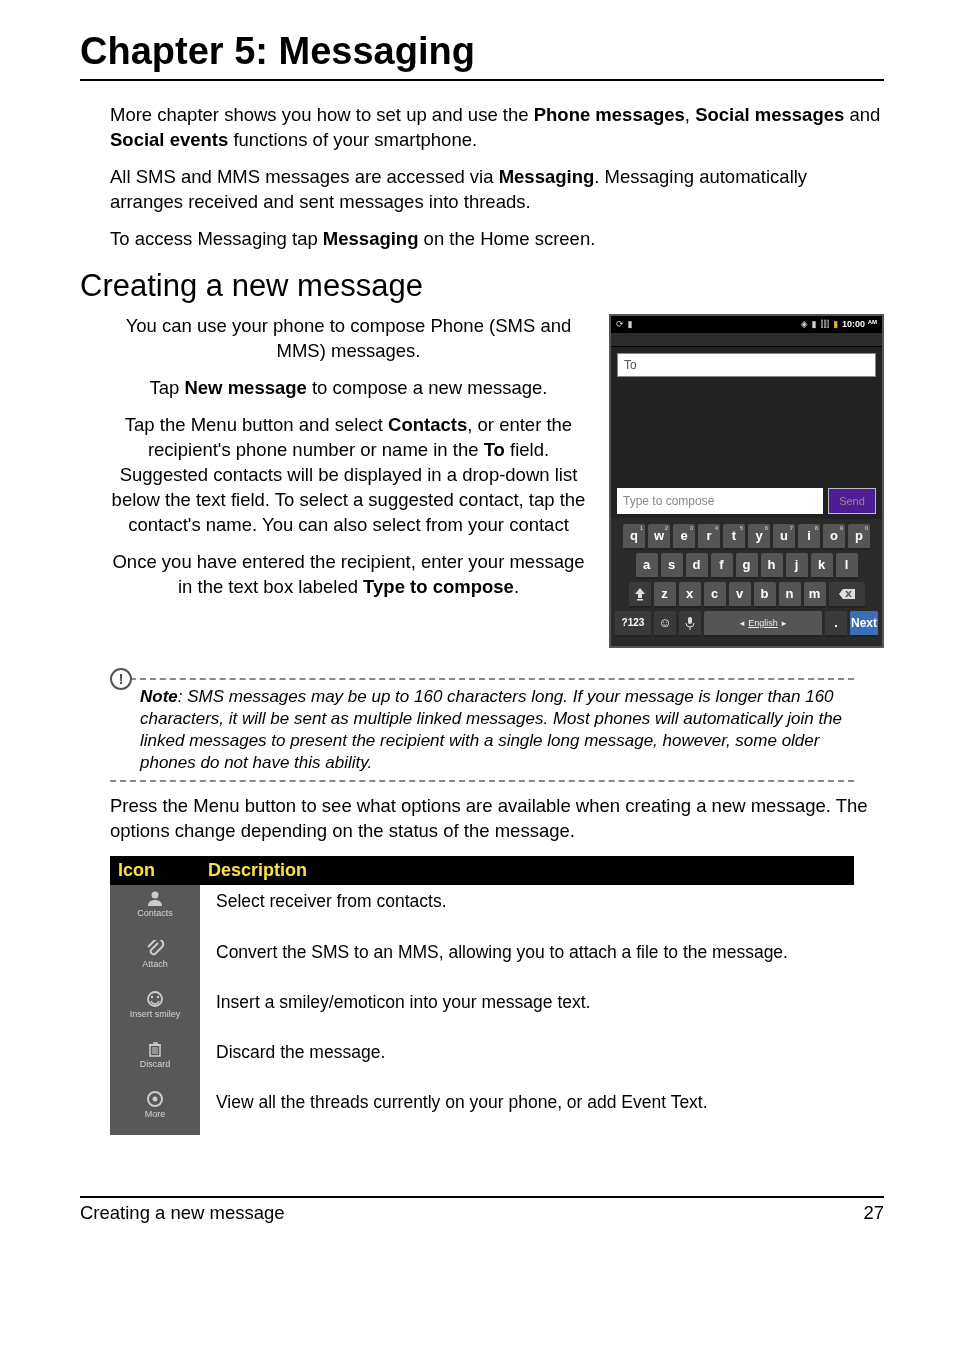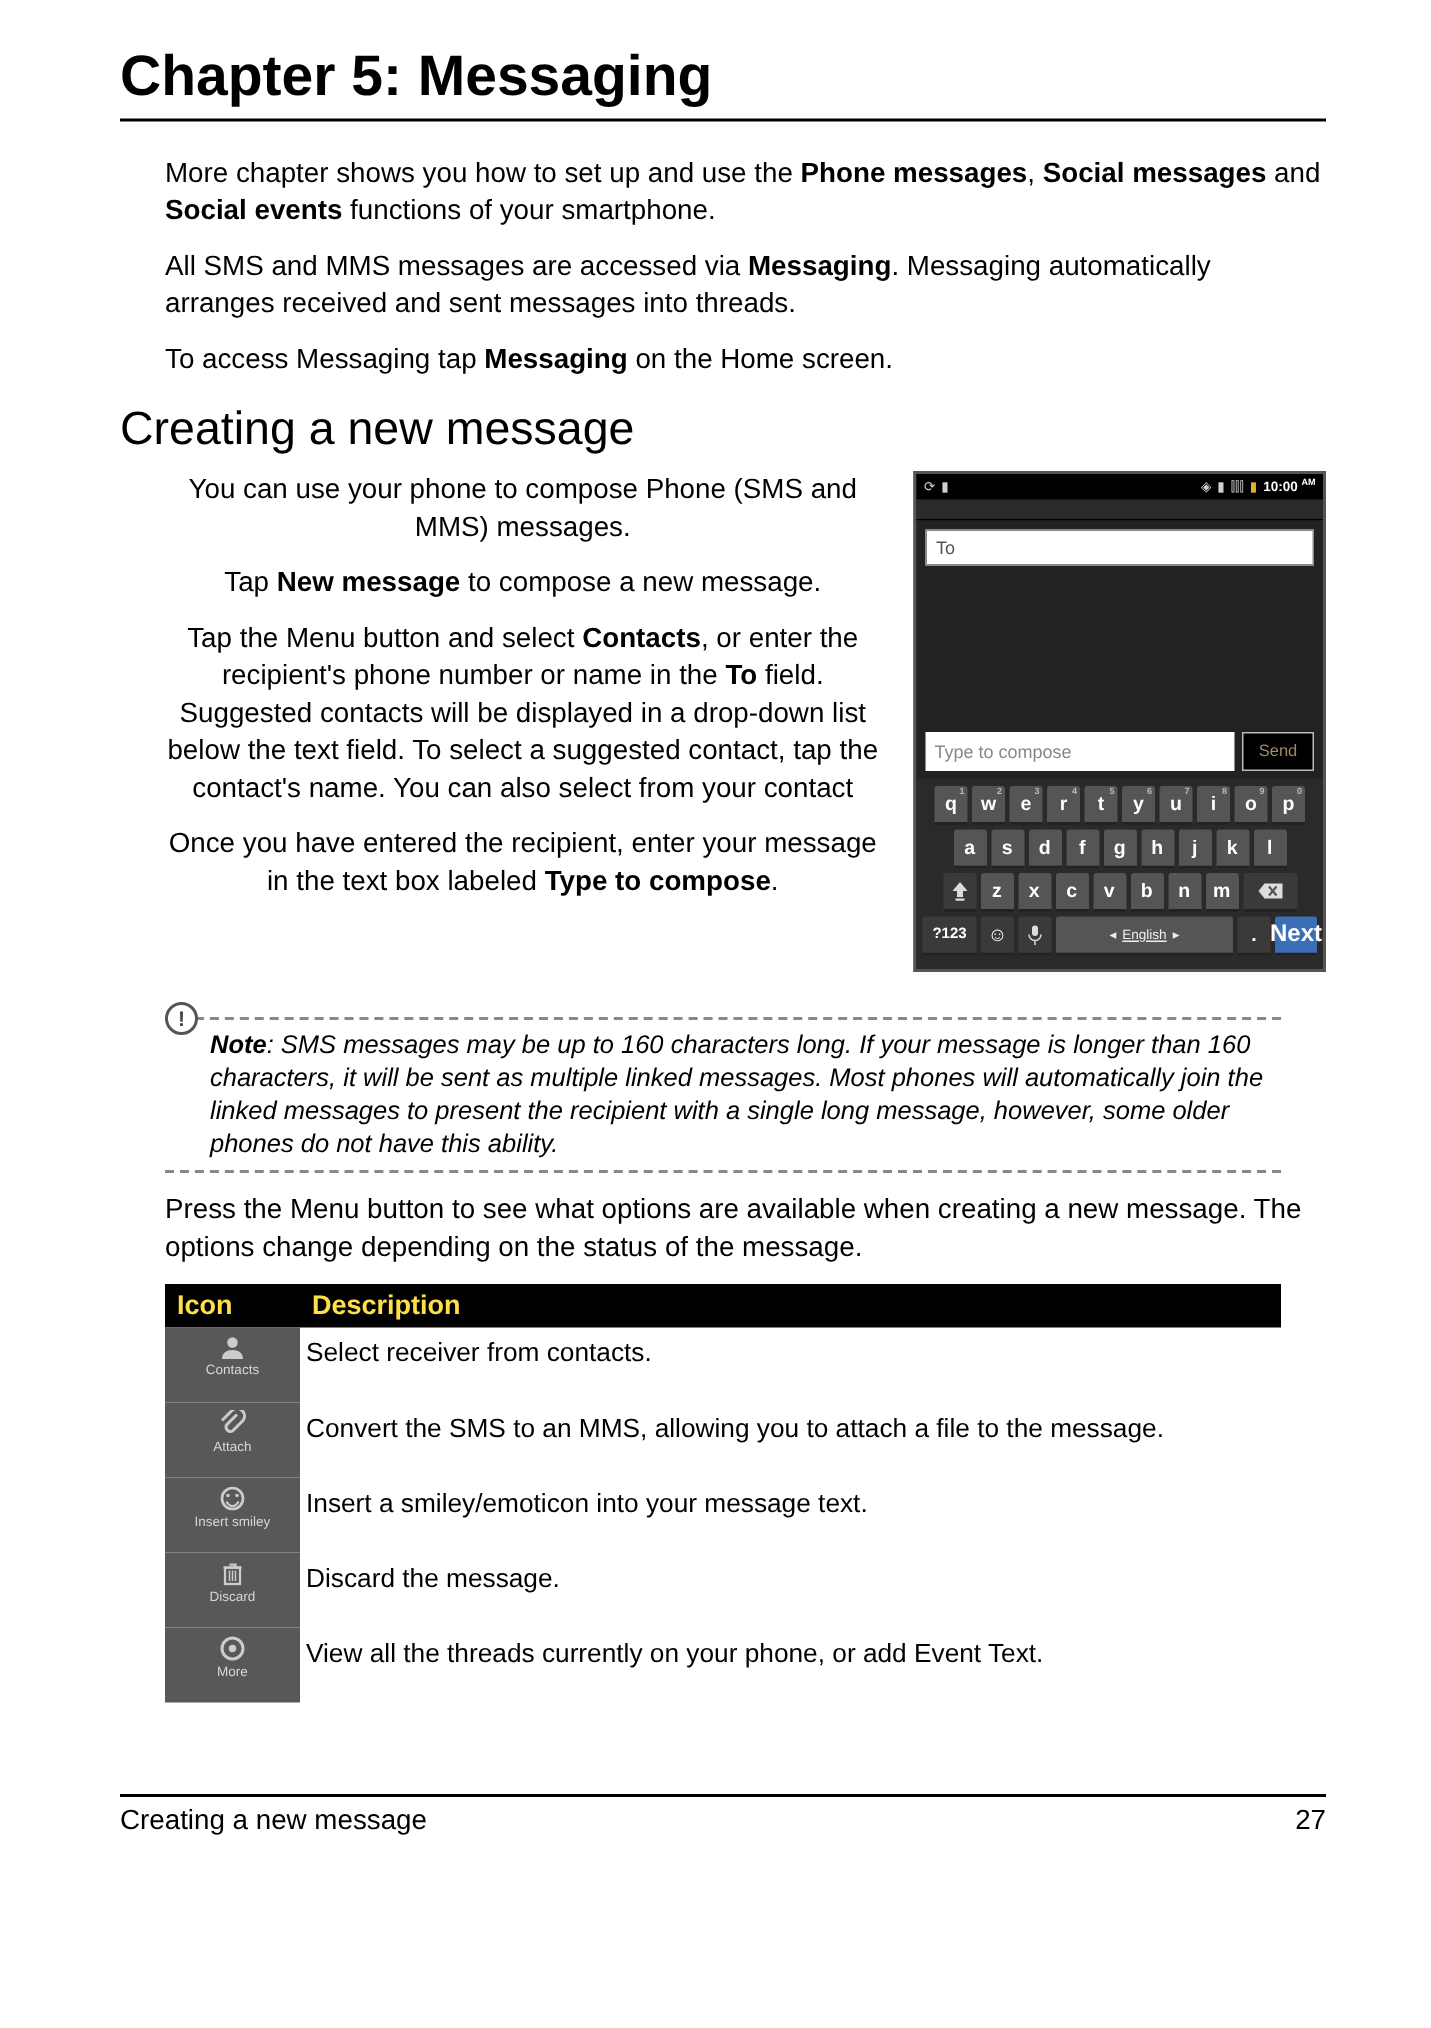--- a/index.html
+++ b/index.html
@@ -65,34 +65,34 @@
     font-size:12px;
     padding:4px 6px;
     border:1px solid #888;
   }
   .phone .blank { height: 100px; background:#222; }
   .compose-row { display:flex; background:#222; padding:5px 6px; gap:5px;}
   .compose-input {
     flex:1; background:#fff; padding:6px 6px; font-size:12px; color:#888;
   }
   .send-btn {
-    width:48px; background:#000000; color:#9a8a6a; font-size:11px;
+    width:48px; background:#4c1d95; color:#9a8a6a; font-size:11px;
     display:flex; align-items:center; justify-content:center;
     border:1px solid #bbb;
   }
   .kbd { background:#2a2a2a; padding:5px 4px 6px 4px;}
   .kbd-row { display:flex; gap:3px; justify-content:center; margin-bottom:3px;}
   .key {
     background:#555; color:#fff; font-size:13px; font-weight:600;
     width:22px; height:26px; display:flex; align-items:center; justify-content:center;
     border-radius:2px; border-bottom:2px solid #222; position:relative;
   }
   .key .sup { position:absolute; top:1px; right:2px; font-size:6px; color:#bbb;}
   .key.wide { width:36px; font-size:10px;}
-  .key.wider { width:28px; font-size:16px;text-align:right;}
+  .key.wider { width:28px; font-size:12px;text-align:right;}
   .key.dark { background:#3a3a3a;}
   .key.blue { background:#3b6fb5;}
   .space { flex:1; background:#555; height:26px; border-radius:2px; display:flex; align-items:center; justify-content:center; color:#eee; font-size:9px; gap:4px; border-bottom:2px solid #222;}
 
   .note-box { margin: 30px 30px 12px 30px; position:relative; }
   .note-rule {
     border: none;
     border-top: 2px dashed #888;
     margin: 0;
   }
@@ -103,21 +103,21 @@
     font-weight:700; font-size:14px; color:#444;
   }
   .note-text { font-size:17px; line-height:1.3; padding:6px 0 6px 30px;font-style:italic;}
   
   .table { margin: 10px 30px 0 30px; border-collapse: collapse; width: calc(100% - 60px);}
   .table th {
     background:#000; color:#fde047; font-size:18px; font-weight:600; text-align:left;
     padding:4px 8px;
   }
   .table th.icon-col { width:90px; }
-  .table td { padding:6px 4px; font-size:17.5px; vertical-align:top; border-bottom: 1px solid transparent; height: 50px;}
+  .table td { padding:6px 16px; font-size:17.5px; vertical-align:top; border-bottom: 1px solid transparent; height: 50px;}
   .icon-cell {
     background:#585858; color:#d8d8d8; width:74px; padding:0 !important;
     text-align:center;
   }
   .icon-inner { display:flex; flex-direction:column; align-items:center; justify-content:center; padding:3px 0 2px 0; gap:1px;}
   .icon-svg { height:20px; display:flex; align-items:center; justify-content:center;}
   .icon-label { font-size:9px; color:#d6d6d6; line-height:1;}
   
   .footer {
     margin: 40px 70px 0 80px;

